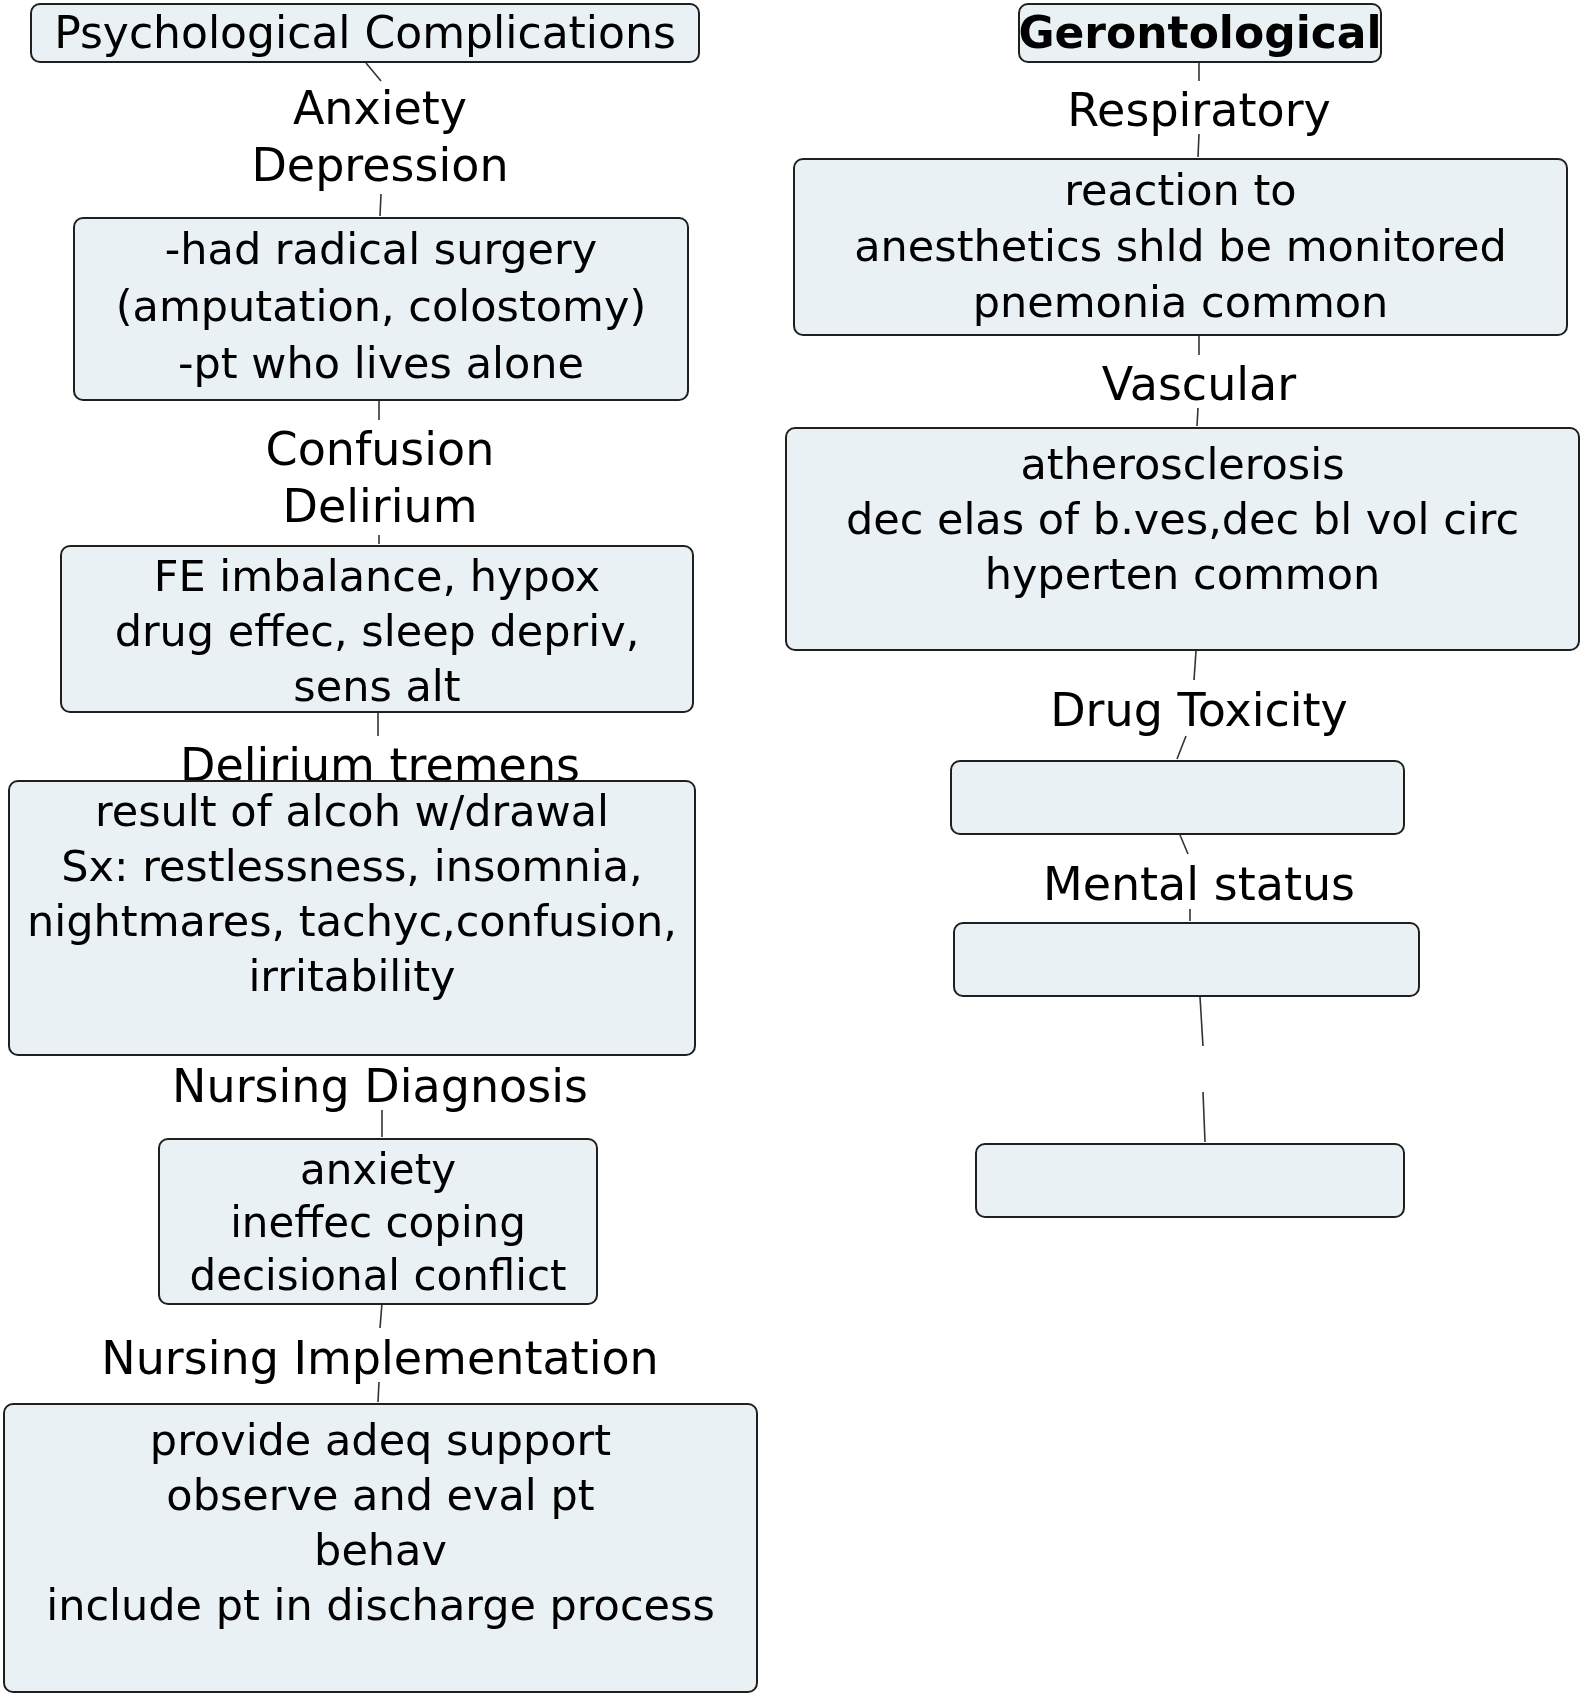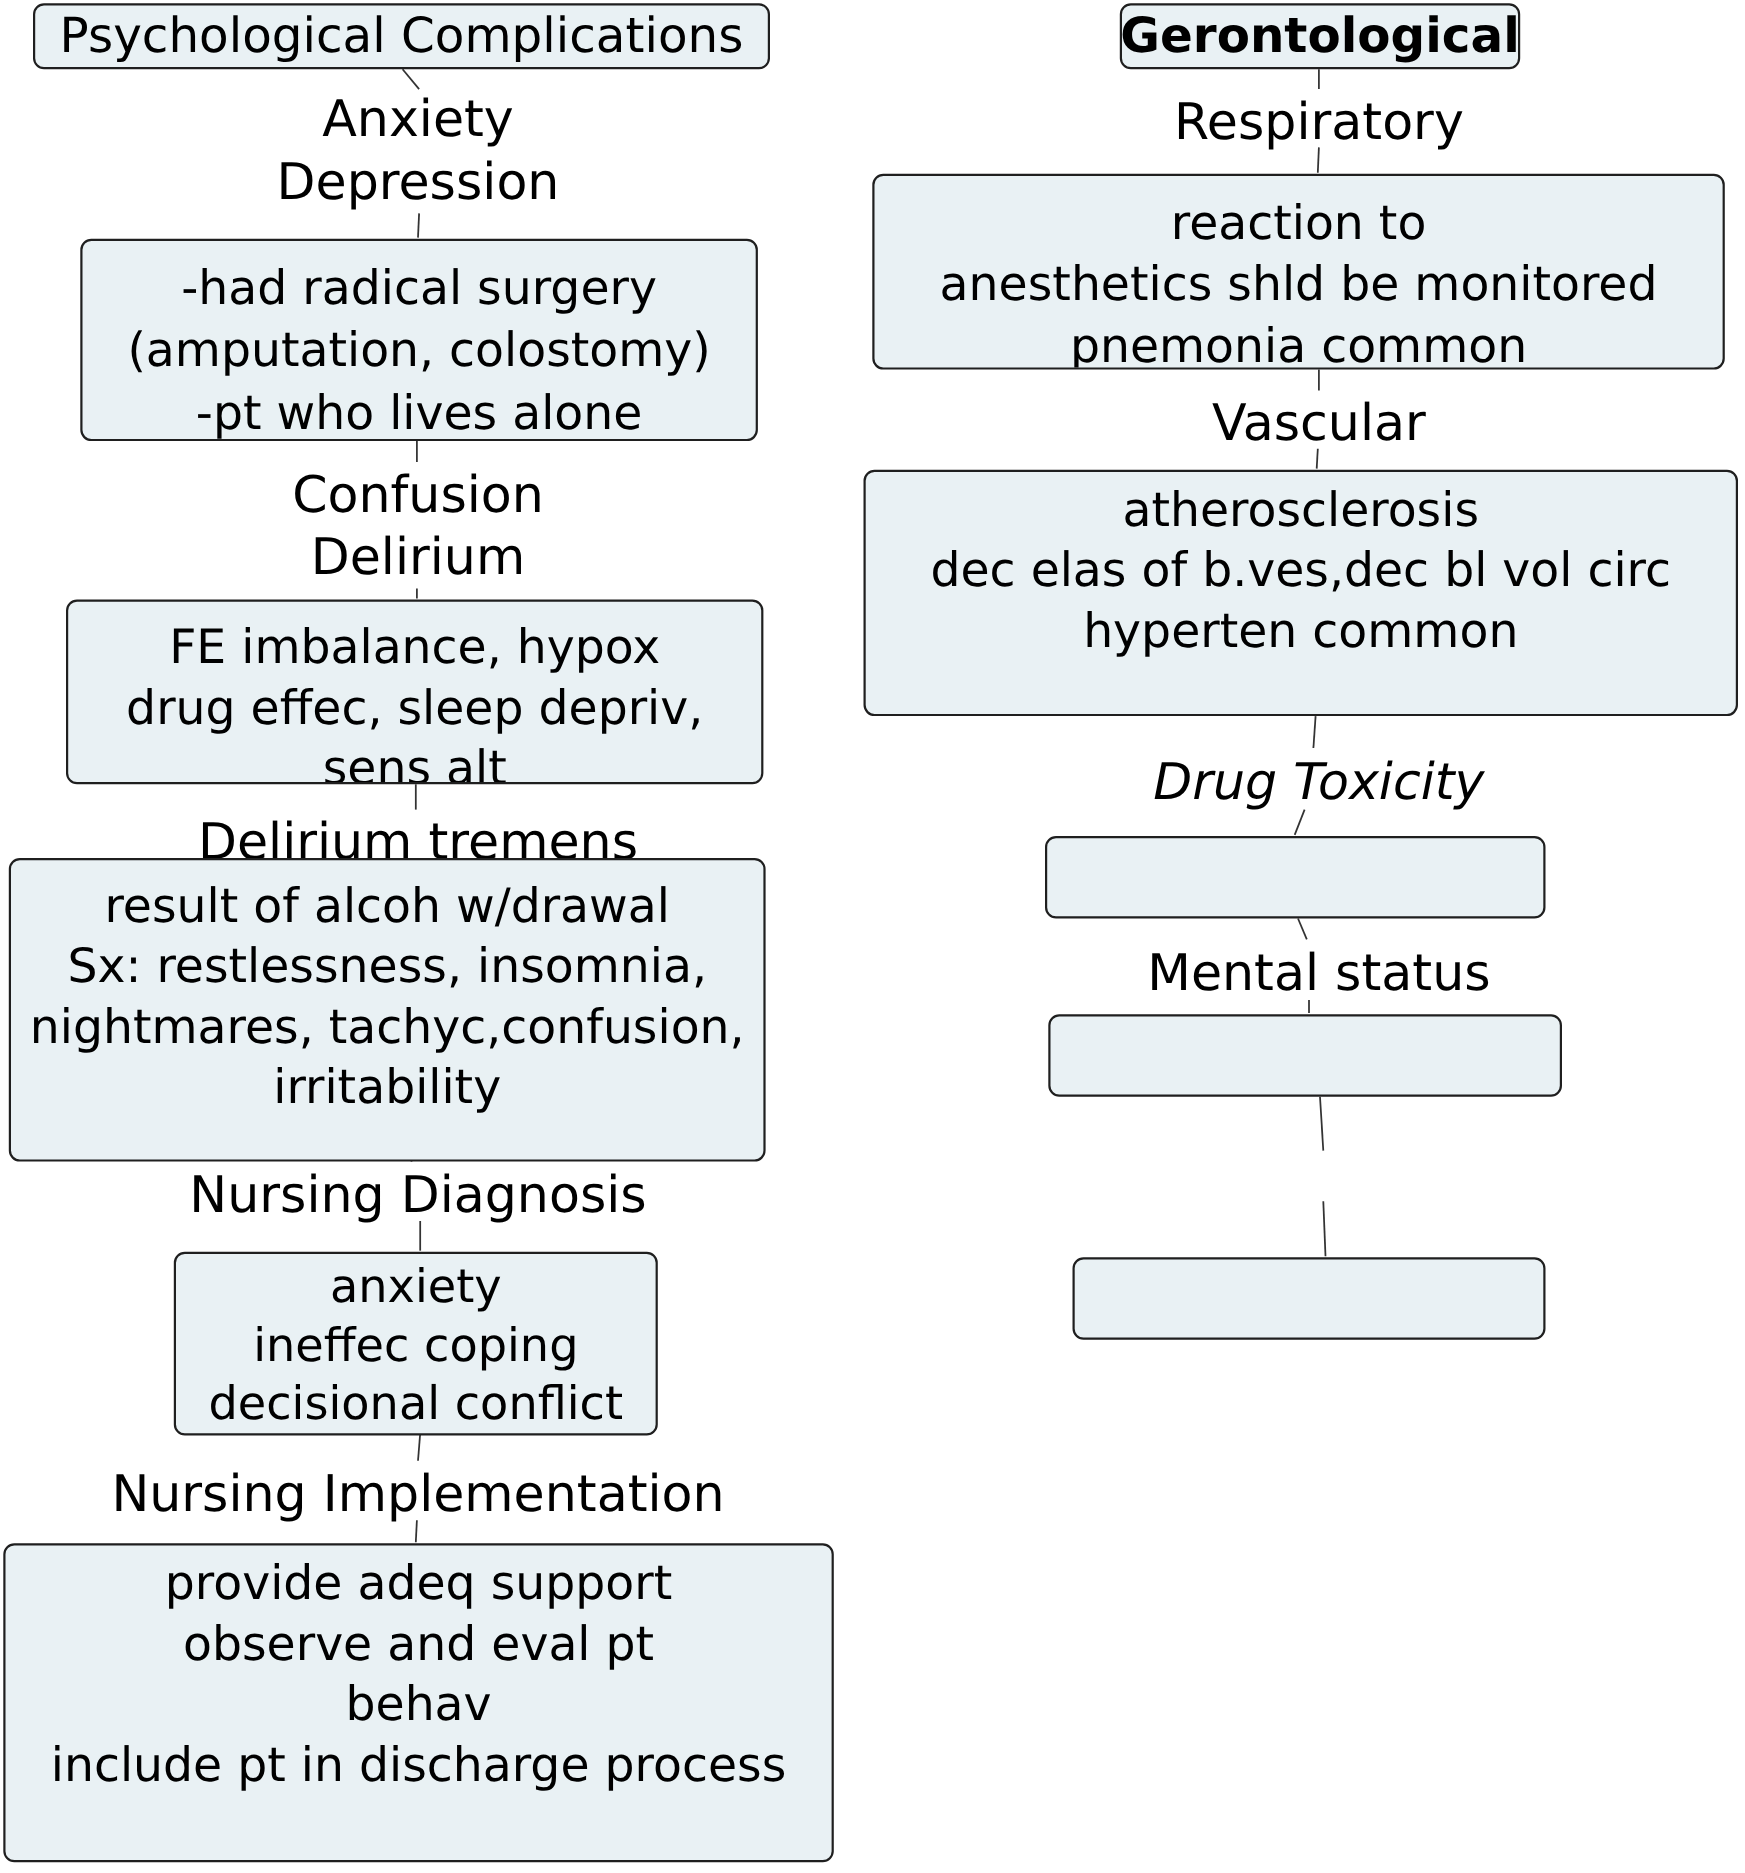--- a/index.html
+++ b/index.html
@@ -35,21 +35,21 @@
   .map-node {
     position: absolute;
     box-sizing: border-box;
     background: var(--node-fill);
     border: 2px solid var(--node-border);
     border-radius: 10px;
     text-align: center;
     white-space: pre-line;
     font-size: 43px;
     line-height: 55px;
-    padding: 15px 6px;
+    padding: 2px 6px;
     overflow: hidden;
   }
   .map-title {
     display: flex;
     align-items: center;
     justify-content: center;
     font-size: 44px;
     line-height: 48px;
     padding: 0 16px;
     white-space: nowrap;
@@ -136,21 +136,21 @@
   <div class="map-node" style="left:793px; top:158px; width:775px; height:178px; line-height:56px;">reaction to
 anesthetics shld be monitored
 pnemonia common</div>
 
   <div class="map-label" style="left:949px; top:356px; width:500px;">Vascular</div>
 
   <div class="map-node" style="left:785px; top:427px; width:795px; height:224px; padding-top:8px;">atherosclerosis
 dec elas of b.ves,dec bl vol circ
 hyperten common</div>
 
-  <div class="map-label" style="left:949px; top:682px; width:500px;font-style:italic;">Drug Toxicity</div>
+  <div class="map-label" style="left:949px; top:682px; width:500px;">Drug Toxicity</div>
 
   <div class="map-node" style="left:950px; top:760px; width:455px; height:75px;"></div>
 
   <div class="map-label" style="left:949px; top:856px; width:500px;">Mental status</div>
 
   <div class="map-node" style="left:953px; top:922px; width:467px; height:75px;"></div>
 
 
   <div class="map-node" style="left:975px; top:1143px; width:430px; height:75px;"></div>
 

